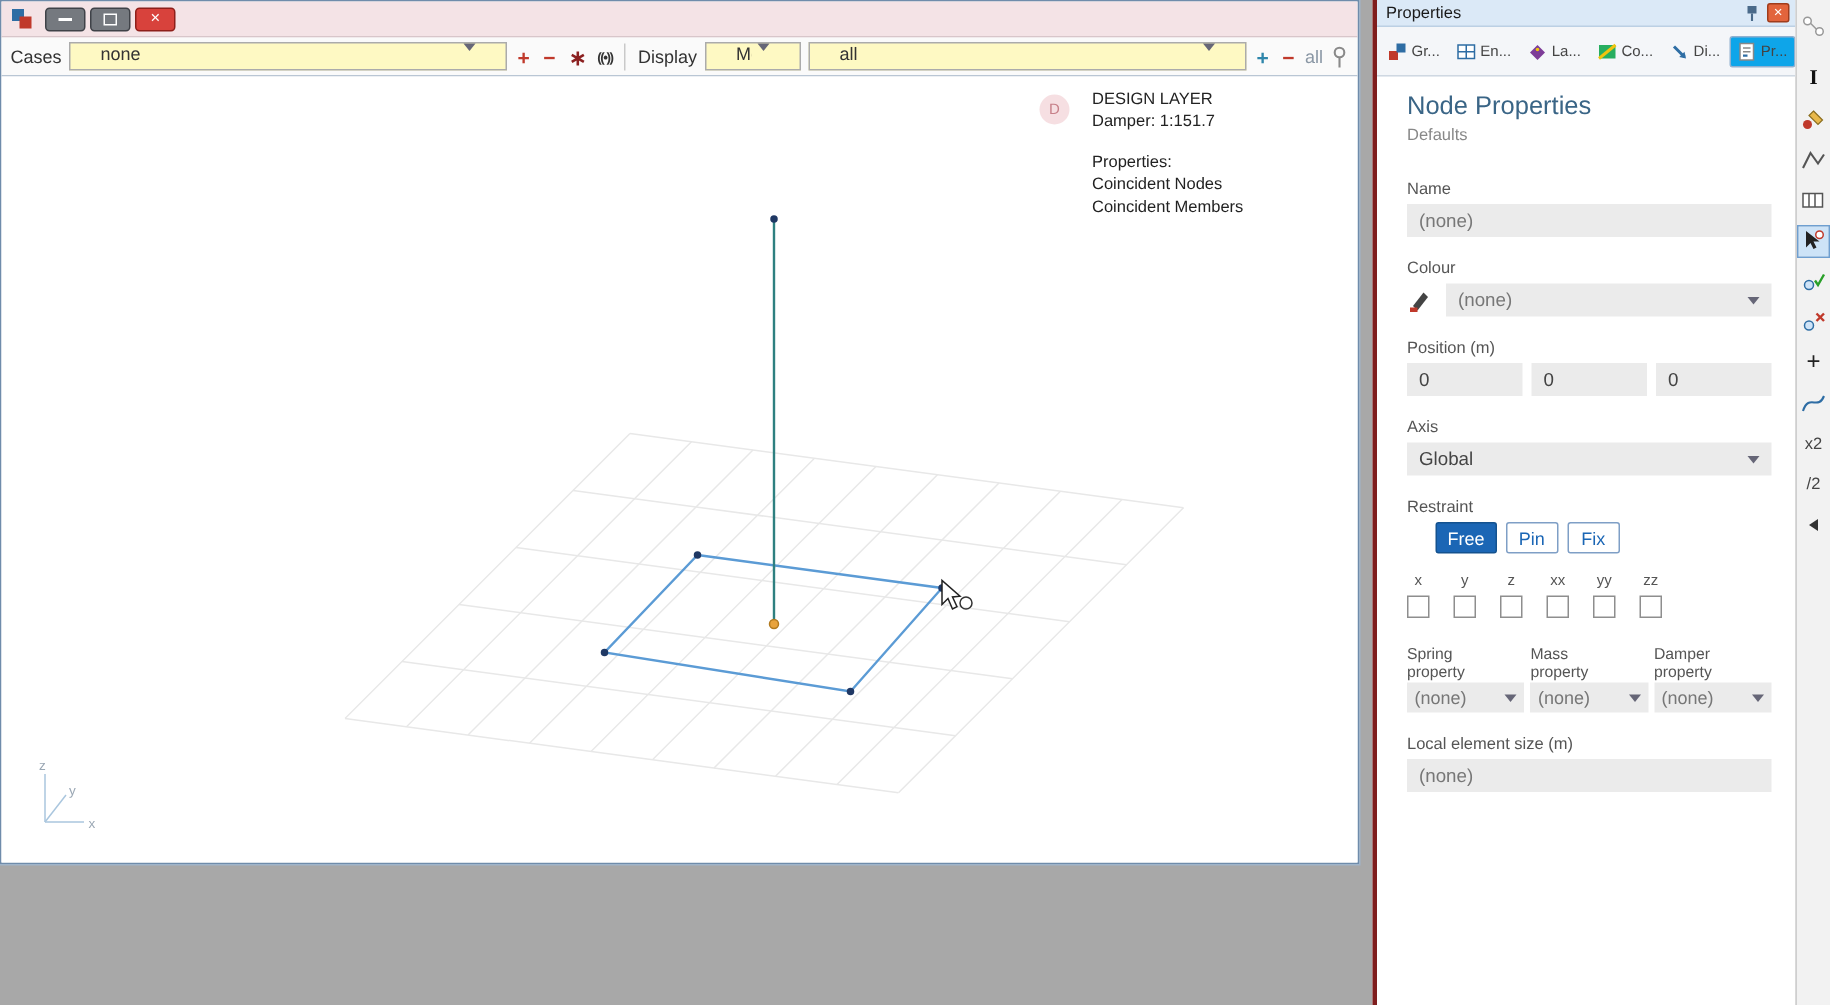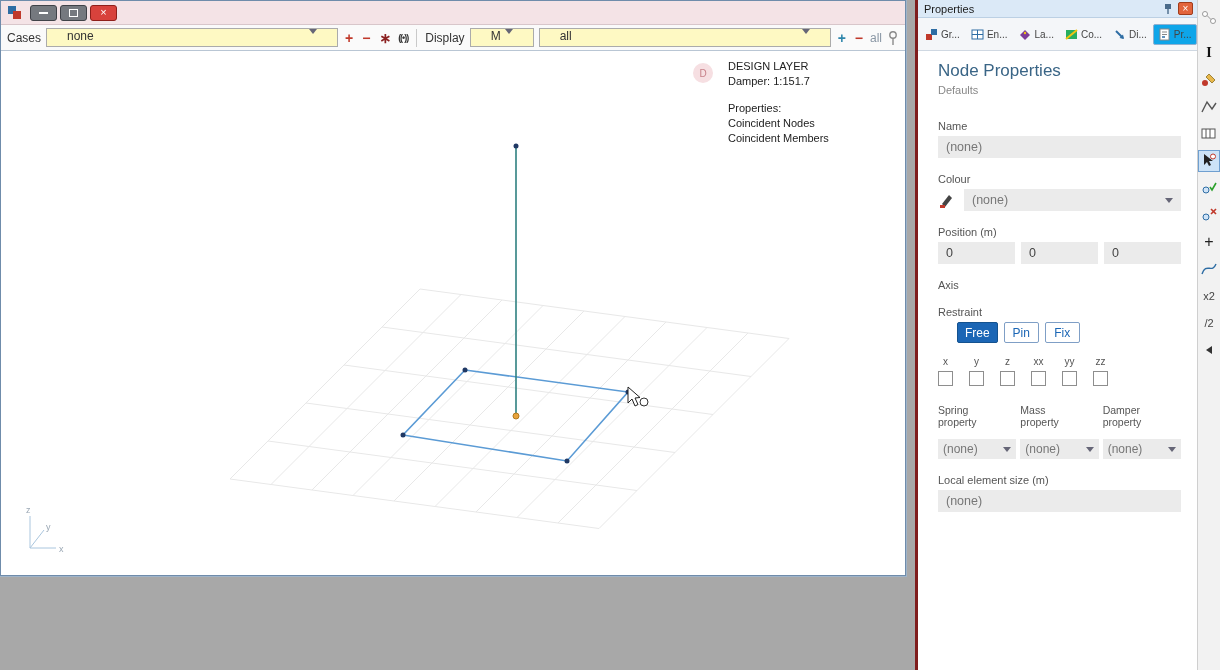--- a/index.html
+++ b/index.html
@@ -78,21 +78,21 @@
   .restraint-row { display:flex; gap:6px; margin-top:2px; }
   .rbtn { height:21px; min-width:35px; padding:0 7px; background:#fff; border:1px solid #7f9fc6;
     border-radius:2px; color:#1b66b5; font-size:12px; font-family:inherit; cursor:default; }
   .rbtn.active { background:#1b66b5; color:#fff; border-color:#14528f;margin-left:19px; }
   .dof-grid { display:flex; gap:16px; margin-top:13px; }
   .dof { display:flex; flex-direction:column; align-items:center; gap:4px; width:15px; }
   .dof-label { font-size:10px; color:#555; }
   .cb { width:15px; height:15px; background:#fff; border:1px solid #8e8e8e; }
   .prop3-row { display:flex; gap:4px; margin-top:18px; }
   .pcol { width:80px; display:flex; flex-direction:column; justify-content:flex-end; }
-  .plabel { font-size:10.5px; color:#555; margin-bottom:11px; width:62px; line-height:12px; }
+  .plabel { font-size:10.5px; color:#555; margin-bottom:1px; width:62px; line-height:12px; }
   .fselect.small { height:20px; font-size:12px; padding:0 5px; }
 
   
   .right-strip { position:absolute; left:1197px; top:0; width:23px; height:670px;
     background:#f2f2f2; border-left:1px solid #cfcfcf; display:flex; flex-direction:column;
     align-items:center; padding-top:8px; gap:7px; }
   .rs-icon { width:20px; height:20px; display:flex; align-items:center; justify-content:center;
     flex:none; cursor:default; }
   .rs-icon.sel { background:#cde3f7; outline:1px solid #6f9fd0; }
   .rs-text { font-size:11px; color:#444; }
@@ -306,20 +306,24 @@
         </div>
       <div class="finput pos">
           <span>0</span>
         </div>
       <div class="finput pos">
           <span>0</span>
         </div>
     </div>
 
     <div class="flabel">Axis</div>
+    <div class="fselect" style="color:#444;">
+      <span class="val">Global</span>
+      <span class="arrow"></span>
+    </div>
 
     <div class="flabel">Restraint</div>
     <div class="restraint-row">
       <button class="rbtn active">Free</button>
       <button class="rbtn">Pin</button>
       <button class="rbtn">Fix</button>
     </div>
 
     <div class="dof-grid">
       <div class="dof">

